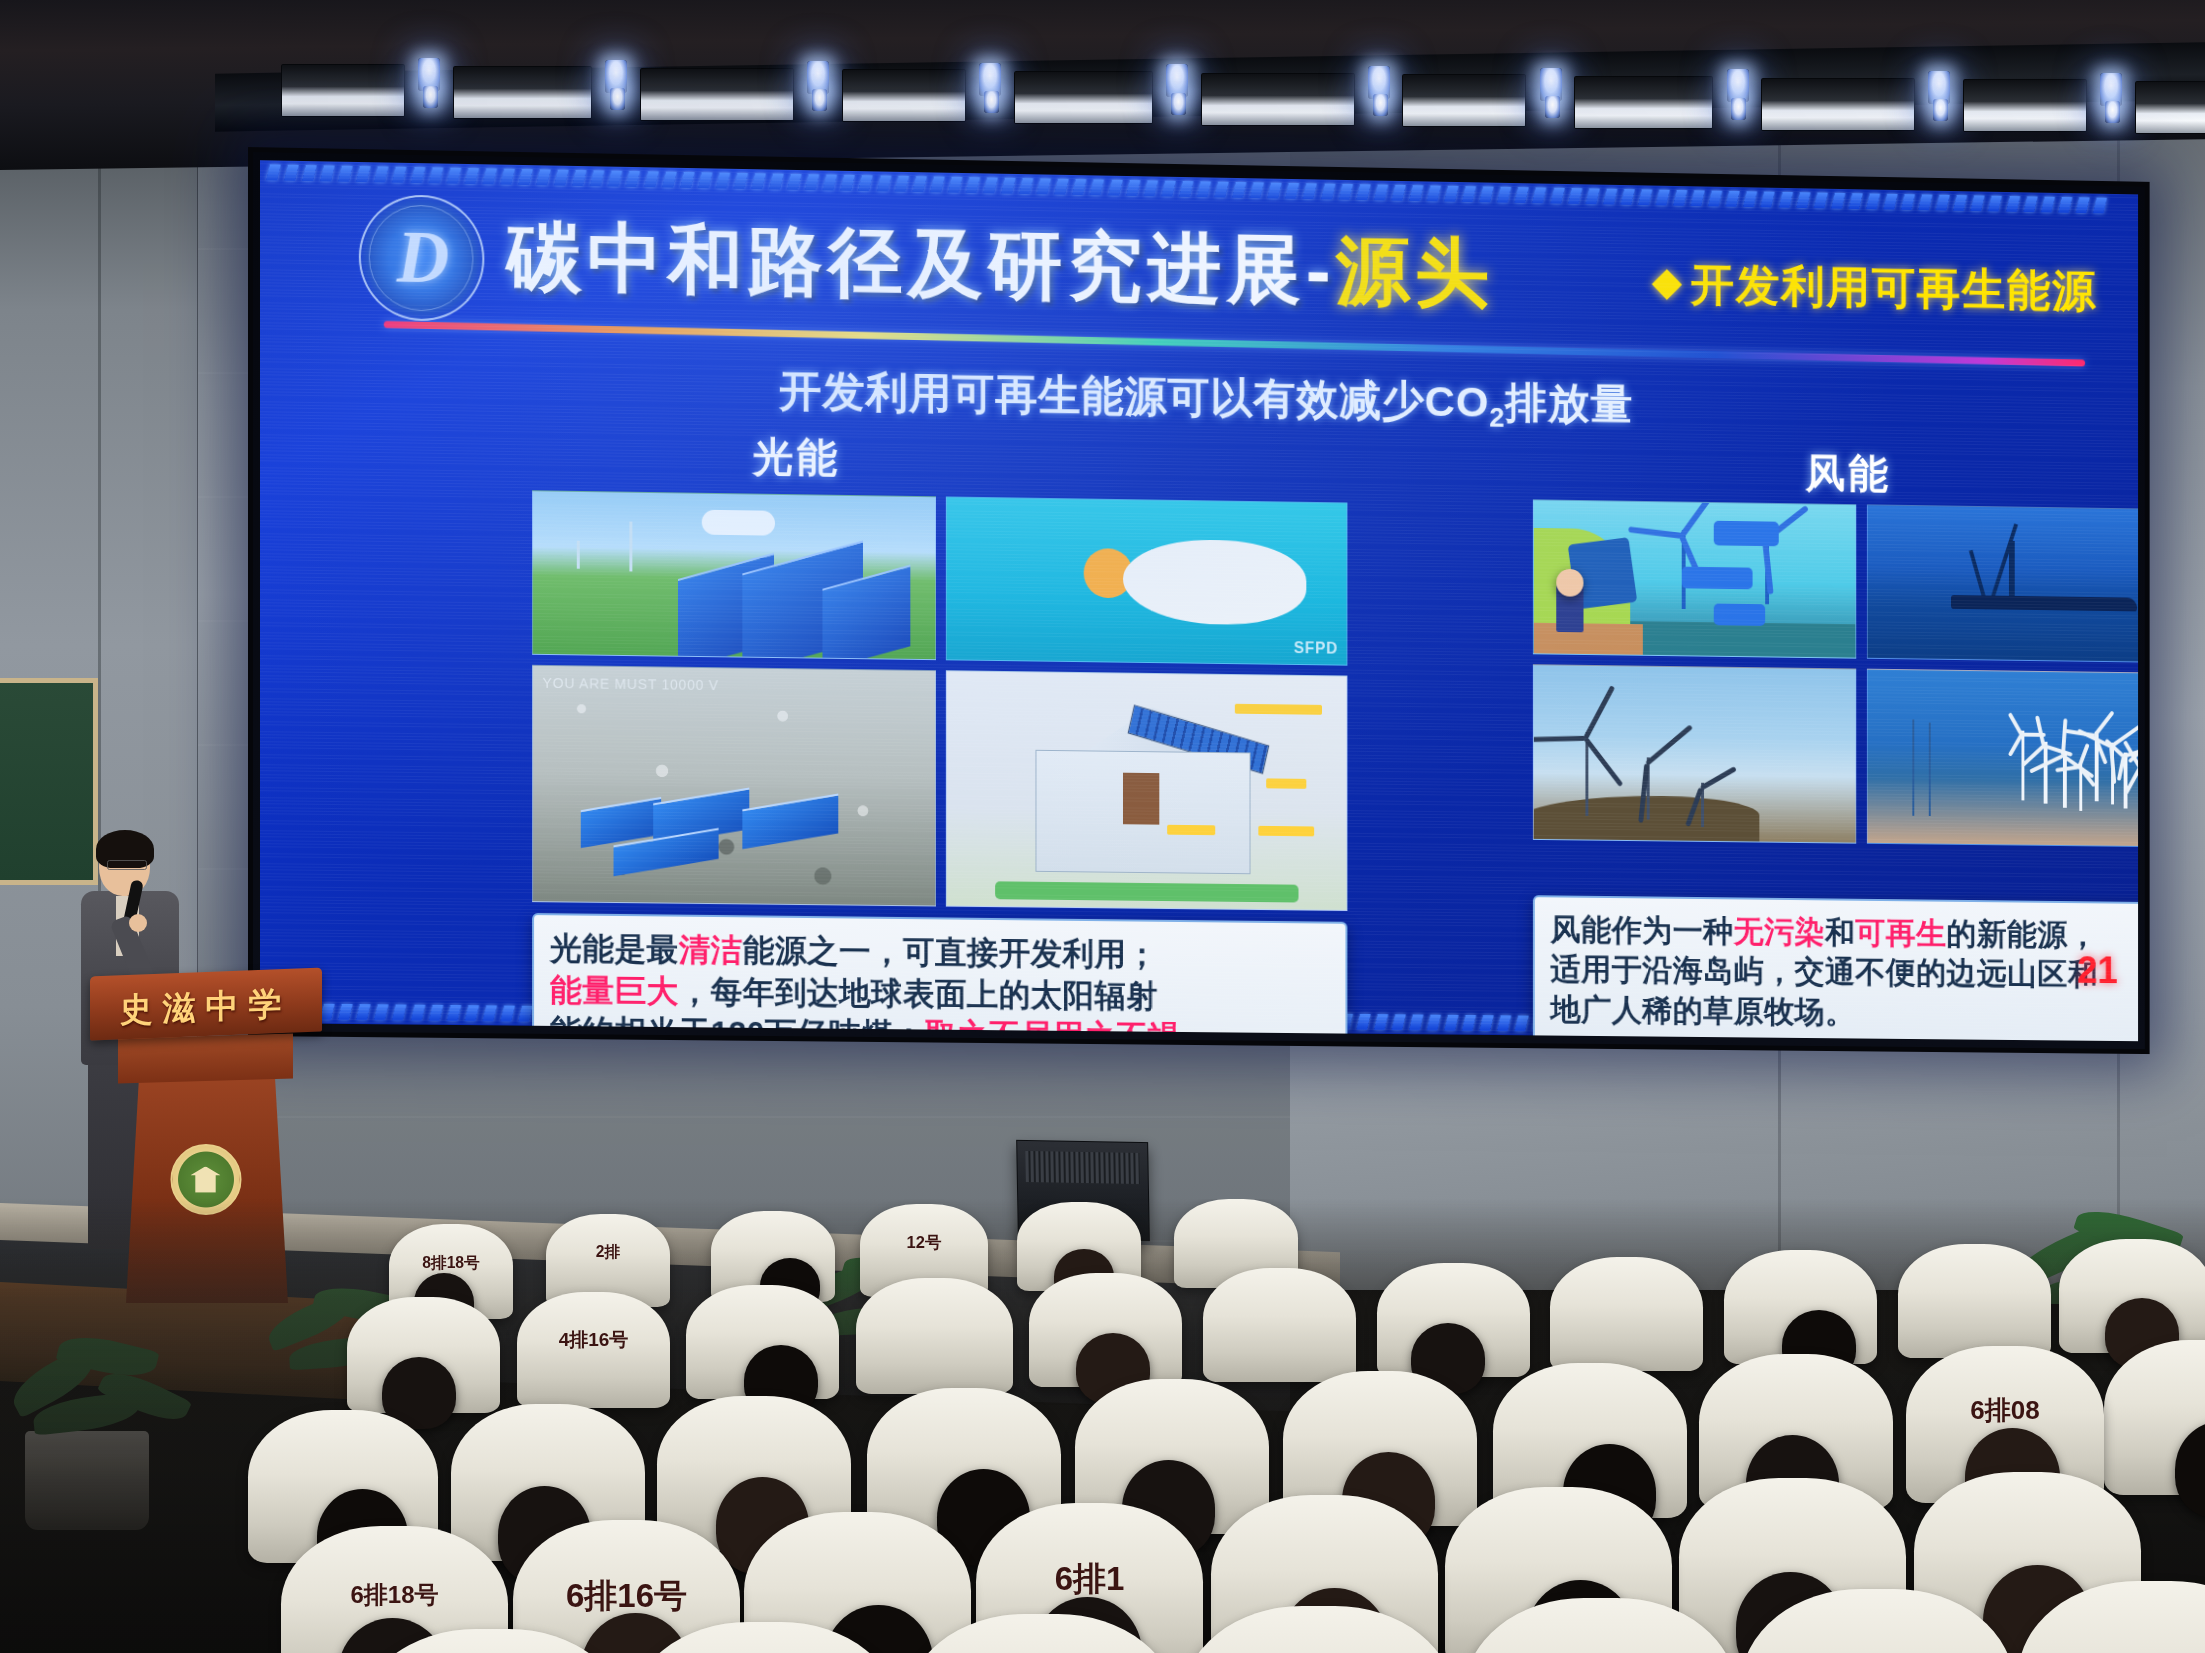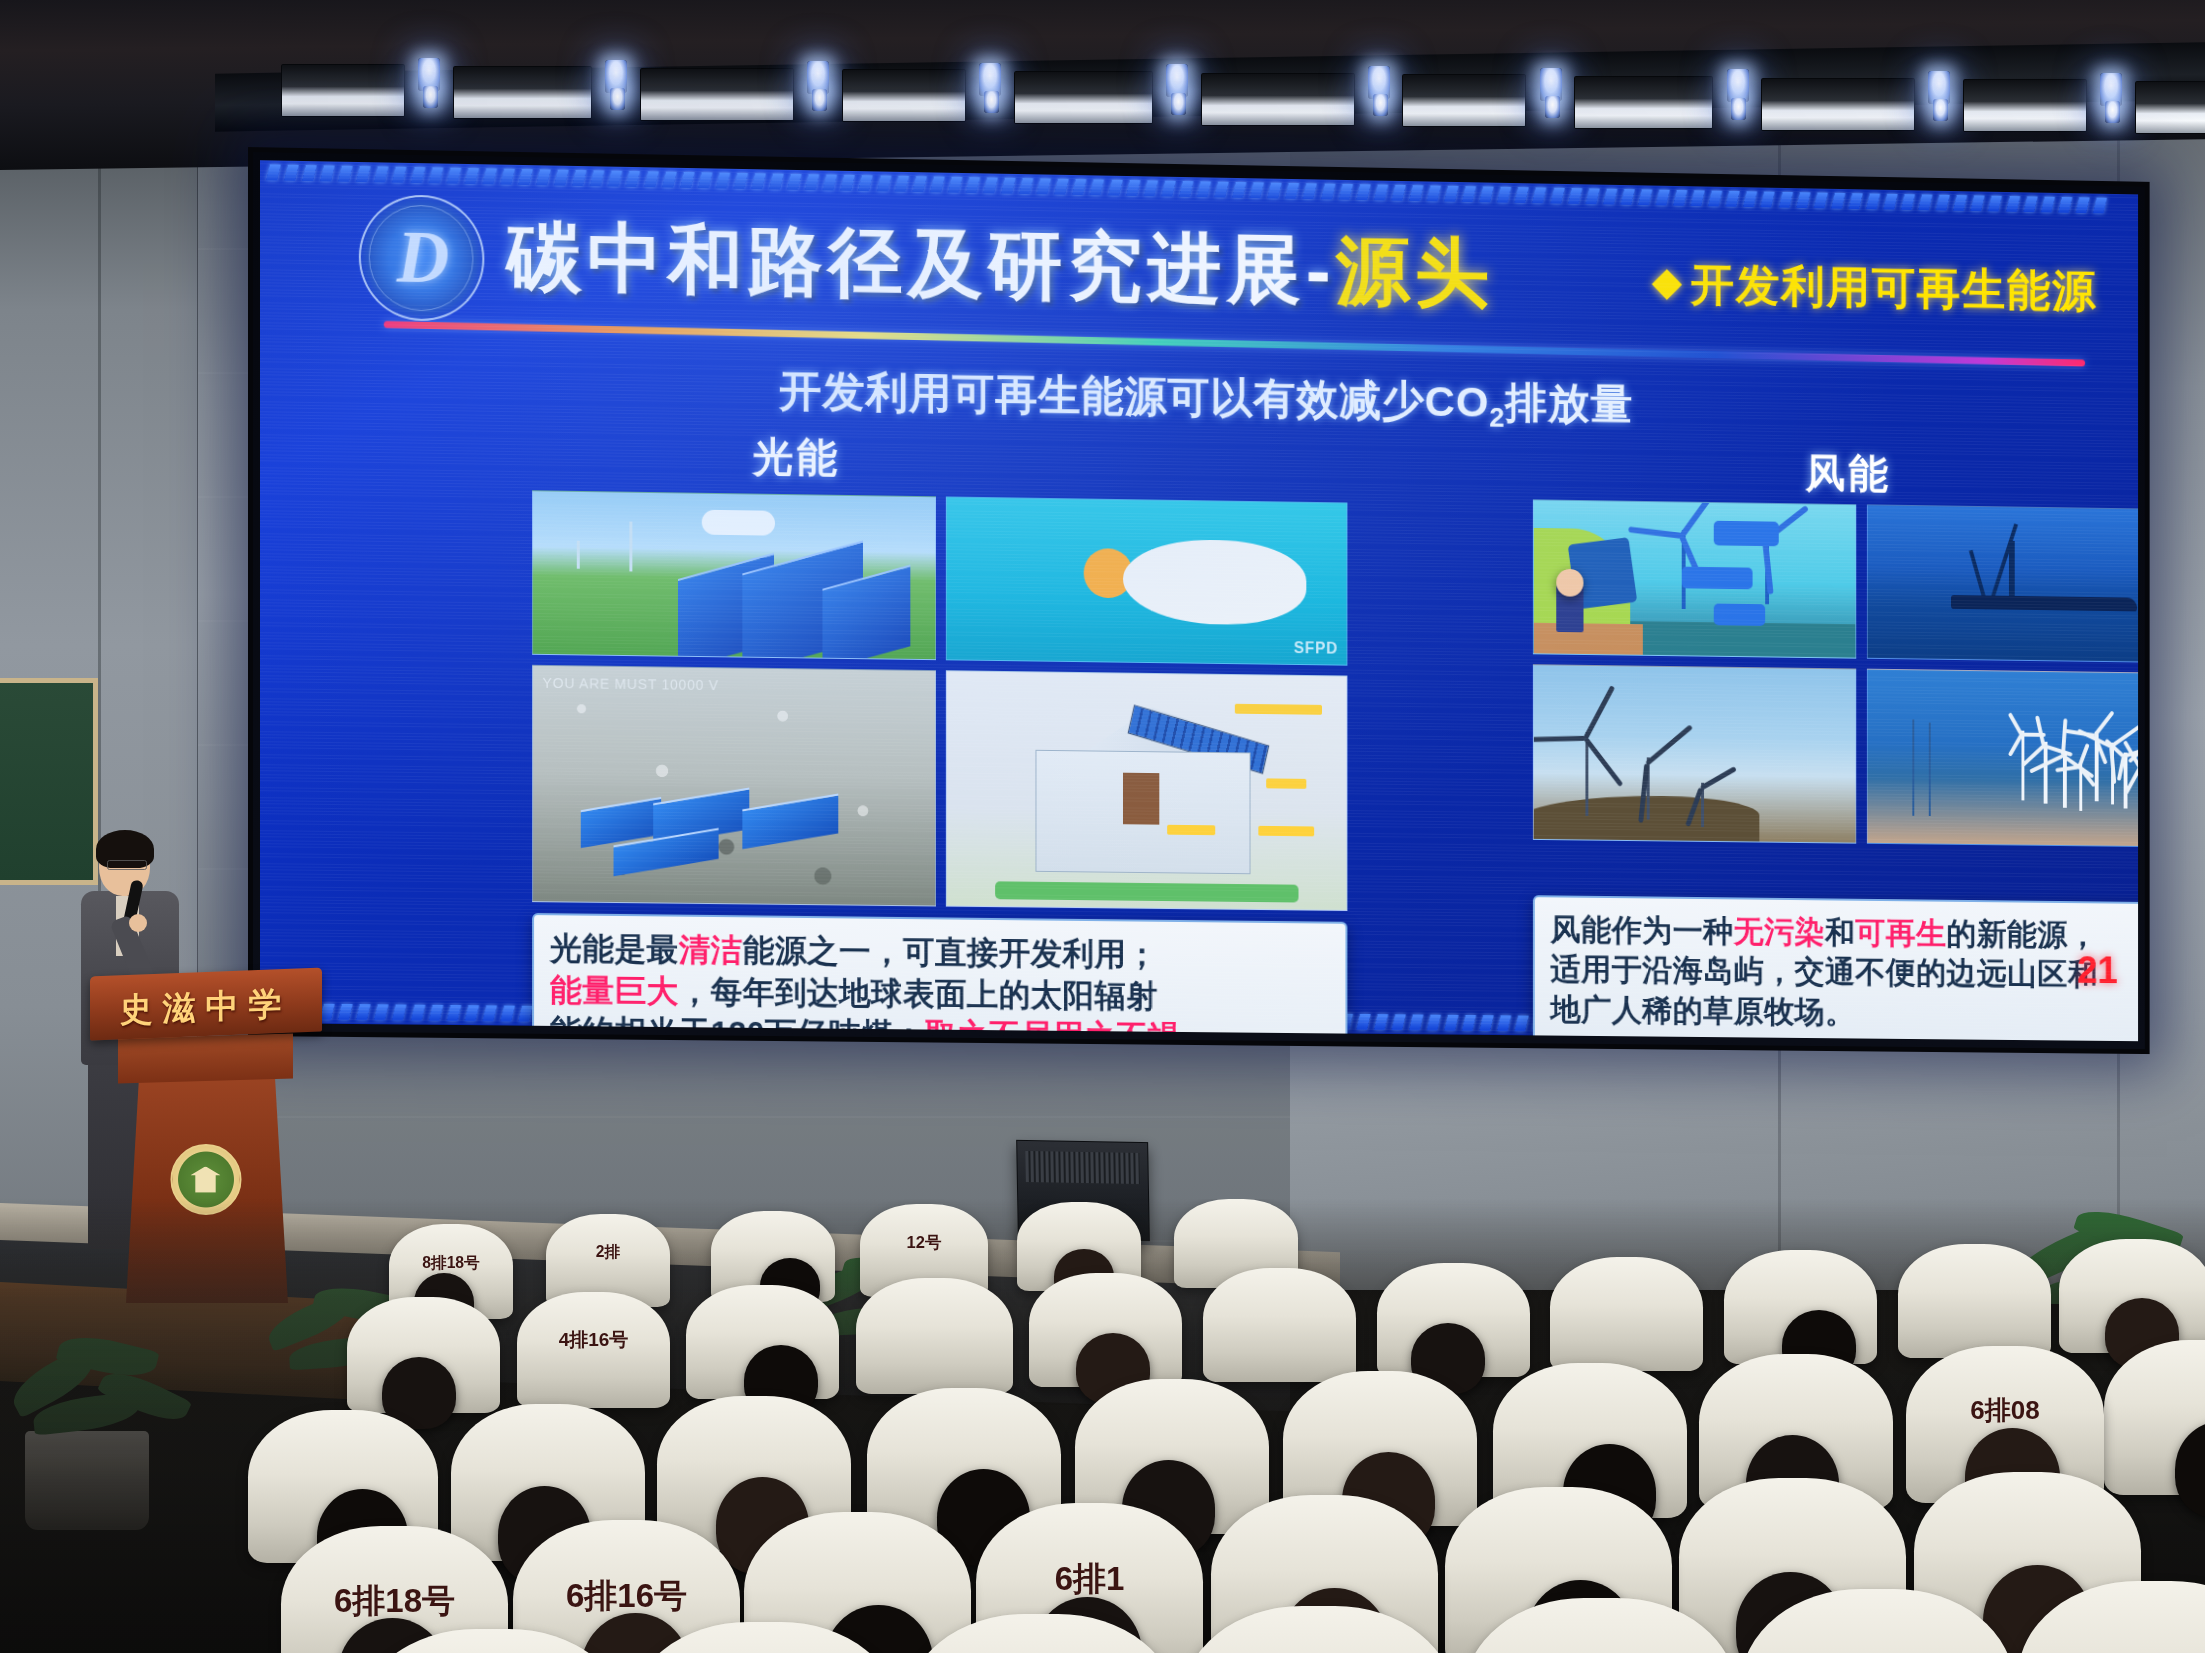--- a/index.html
+++ b/index.html
@@ -777,21 +777,21 @@
         <div class="head c" style="width: 93px; height: 97px; left: 1563px; top: 245px; z-index: 338;"></div>
         <div class="chair" style="left: 1699px; top: 155px; width: 194px; height: 155px; z-index: 288;"></div>
         <div class="head " style="width: 93px; height: 97px; left: 1746px; top: 236px; z-index: 328;"></div>
         <div class="chair" style="left: 1906px; top: 147px; width: 198px; height: 157px; z-index: 278;">
           <div class="seat-label" style="font-size: 26px;">6排08</div>
         </div>
         <div class="head b" style="width: 95px; height: 98px; left: 1965px; top: 229px; z-index: 318;"></div>
         <div class="chair" style="left: 2104px; top: 141px; width: 194px; height: 155px; z-index: 270;"></div>
         <div class="head c" style="width: 93px; height: 97px; left: 2175px; top: 222px; z-index: 310;"></div>
         <div class="chair" style="left: 281px; top: 327px; width: 227px; height: 178px; z-index: 495;">
-          <div class="seat-label" style="font-size: 33px;">6排18号</div>
+          <div class="seat-label" style="font-size: 24px;">6排18号</div>
         </div>
         <div class="head " style="width: 109px; height: 110px; left: 338px; top: 419px; z-index: 535;"></div>
         <div class="chair" style="left: 513px; top: 321px; width: 227px; height: 180px; z-index: 488;">
           <div class="seat-label" style="font-size: 33px;">6排16号</div>
         </div>
         <div class="head b" style="width: 109px; height: 112px; left: 581px; top: 414px; z-index: 528;"></div>
         <div class="chair" style="left: 744px; top: 313px; width: 227px; height: 180px; z-index: 478;"></div>
         <div class="head c" style="width: 109px; height: 112px; left: 824px; top: 406px; z-index: 518;"></div>
         <div class="chair" style="left: 976px; top: 304px; width: 227px; height: 180px; z-index: 468;">
           <div class="seat-label" style="font-size: 33px;">6排1</div>

